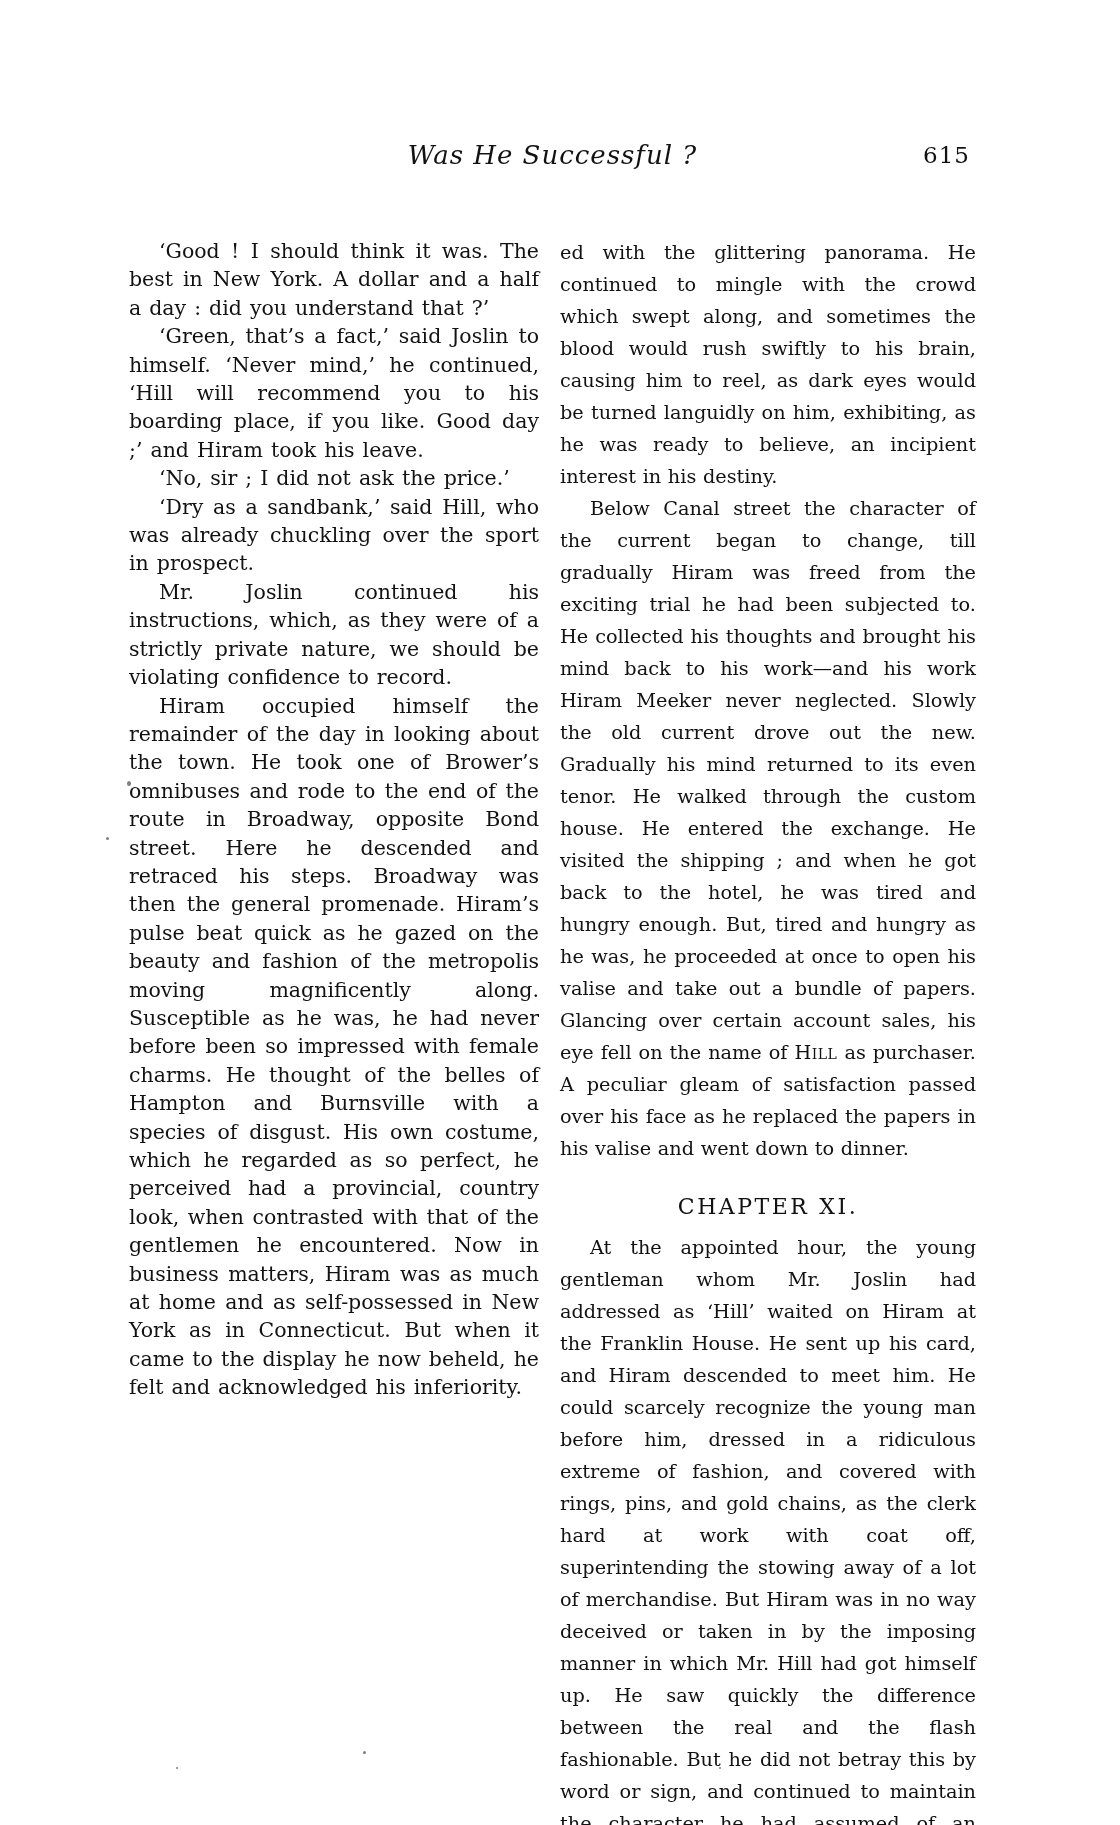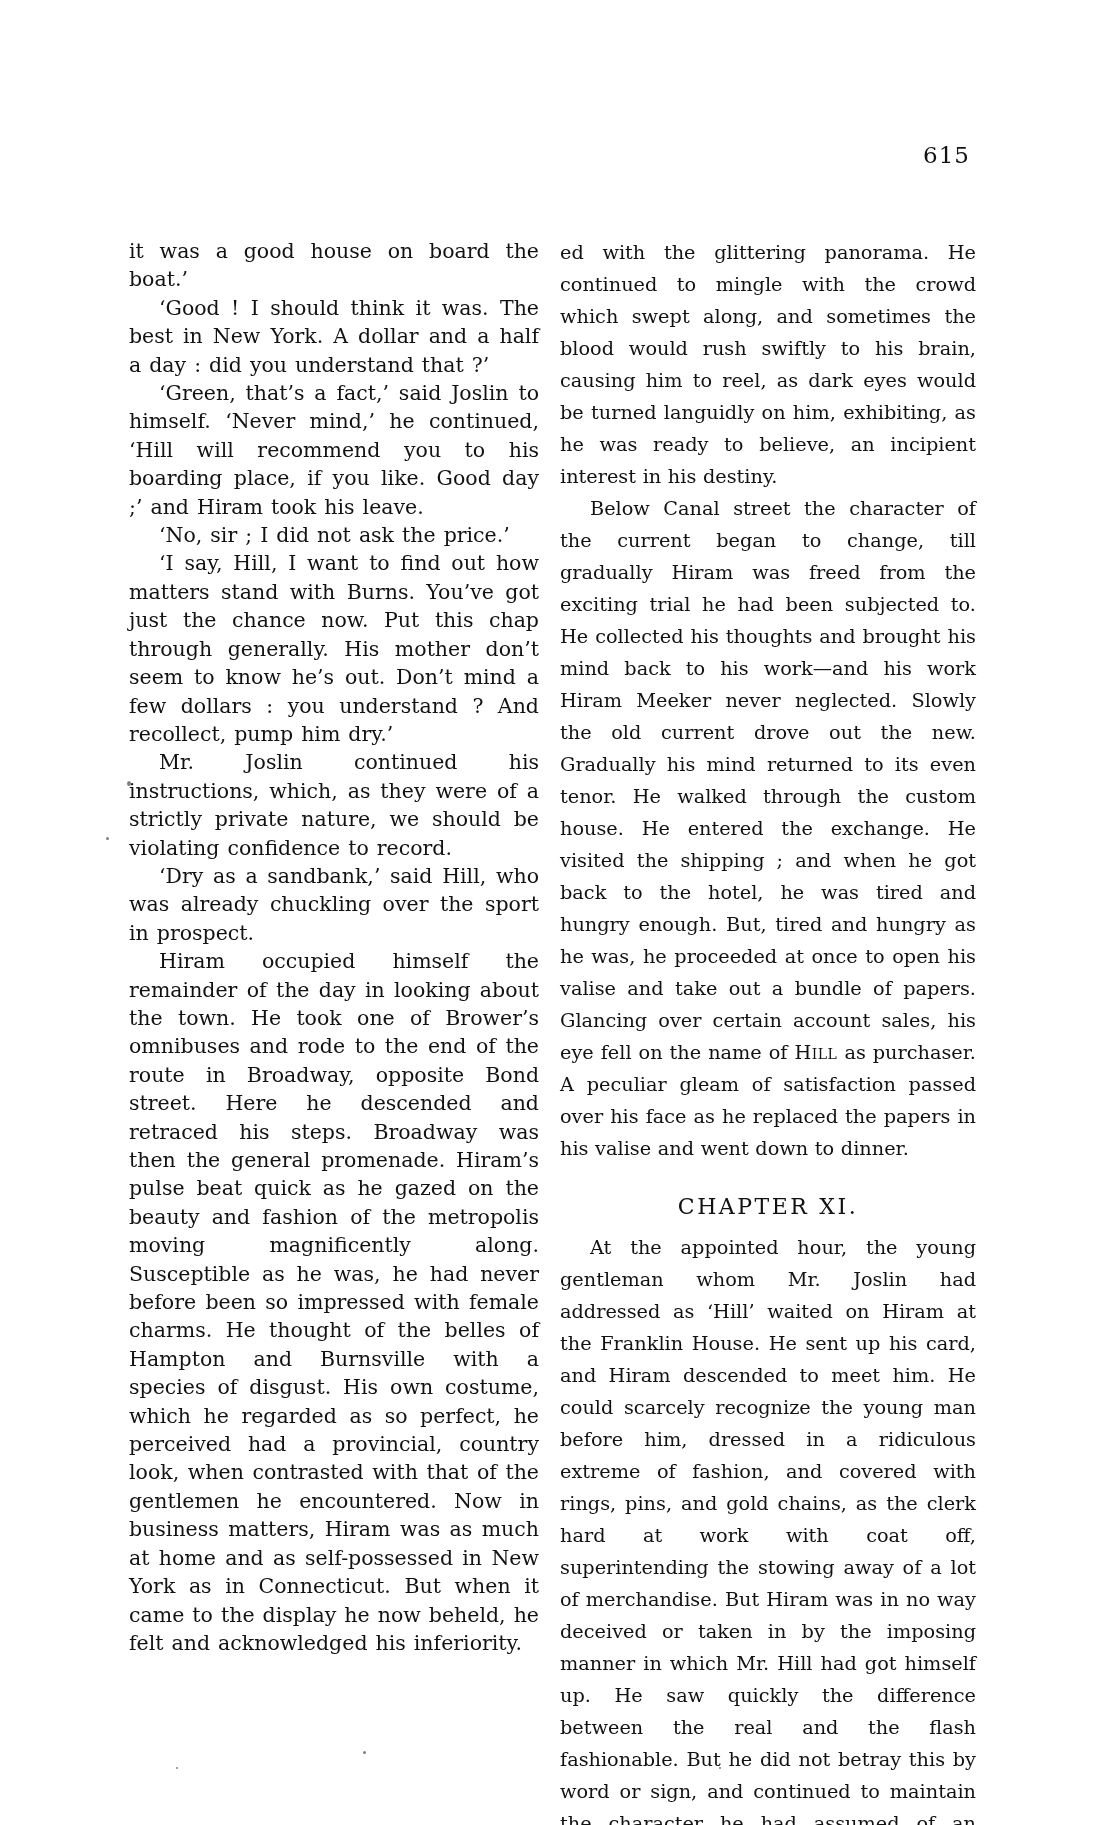--- a/index.html
+++ b/index.html
@@ -92,31 +92,30 @@
     border-radius: 50%;
     opacity: 0.65;
   }
 </style>
 </head>
 <body>
 
 <div class="page">
 
   <div class="header">
+    <div class="running-title">Was He Successful ?</div>
     <div class="page-number">615</div>
   </div>
 
   <div class="col col-left">
-    <p class="noindent">it was a good house on board the boat.’</p>
     <p>‘Good ! I should think it was. The best in New York. A dollar and a half a day : did you understand that ?’</p>
     <p>‘Green, that’s a fact,’ said Joslin to himself. ‘Never mind,’ he continued, ‘Hill will recommend you to his boarding place, if you like. Good day ;’ and Hiram took his leave.</p>
     <p>‘No, sir ; I did not ask the price.’</p>
-    <p>‘I say, Hill, I want to find out how matters stand with Burns. You’ve got just the chance now. Put this chap through generally. His mother don’t seem to know he’s out. Don’t mind a few dollars : you understand ? And recollect, pump him dry.’</p>
+    <p>‘Dry as a sandbank,’ said Hill, who was already chuckling over the sport in prospect.</p>
     <p>Mr. Joslin continued his instructions, which, as they were of a strictly private nature, we should be violating confidence to record.</p>
-    <p>‘Dry as a sandbank,’ said Hill, who was already chuckling over the sport in prospect.</p>
     <p>Hiram occupied himself the remainder of the day in looking about the town. He took one of Brower’s omnibuses and rode to the end of the route in Broadway, opposite Bond street. Here he descended and retraced his steps. Broadway was then the general promenade. Hiram’s pulse beat quick as he gazed on the beauty and fashion of the metropolis moving magnificently along. Susceptible as he was, he had never before been so impressed with female charms. He thought of the belles of Hampton and Burnsville with a species of disgust. His own costume, which he regarded as so perfect, he perceived had a provincial, country look, when contrasted with that of the gentlemen he encountered. Now in business matters, Hiram was as much at home and as self-possessed in New York as in Connecticut. But when it came to the display he now beheld, he felt and acknowledged his inferiority.</p>
   </div>
 
   <div class="col col-right">
     <p class="noindent">ed with the glittering panorama. He continued to mingle with the crowd which swept along, and sometimes the blood would rush swiftly to his brain, causing him to reel, as dark eyes would be turned languidly on him, exhibiting, as he was ready to believe, an incipient interest in his destiny.</p>
     <p><span>Below Canal street the character of the current began to change, till gradually Hiram was freed from the exciting trial he had been subjected to. He collected his thoughts and brought his mind back to his work—and his work Hiram Meeker never neglected. Slowly the old current drove out the new. Gradually his mind returned to its even tenor. He walked through the custom house. He entered the exchange. He visited the shipping ; and when he got back to the hotel, he was tired and hungry enough. But, tired and hungry as he was, he proceeded at once to open his valise and take out a bundle of papers. Glancing over certain account sales, his eye fell on the name of </span><span class="smallcaps">Hill</span><span> as purchaser. A peculiar gleam of satisfaction passed over his face as he replaced the papers in his valise and went down to dinner.</span></p>
     <h3 class="chapter-heading">CHAPTER XI.</h3>
     <p>At the appointed hour, the young gentleman whom Mr. Joslin had addressed as ‘Hill’ waited on Hiram at the Franklin House. He sent up his card, and Hiram descended to meet him. He could scarcely recognize the young man before him, dressed in a ridiculous extreme of fashion, and covered with rings, pins, and gold chains, as the clerk hard at work with coat off, superintending the stowing away of a lot of merchandise. But Hiram was in no way deceived or taken in by the imposing manner in which Mr. Hill had got himself up. He saw quickly the difference between the real and the flash fashionable. But he did not betray this by word or sign, and continued to maintain the character he had assumed of an unsophisticated, verdant country youth.</p>
   </div>
 

